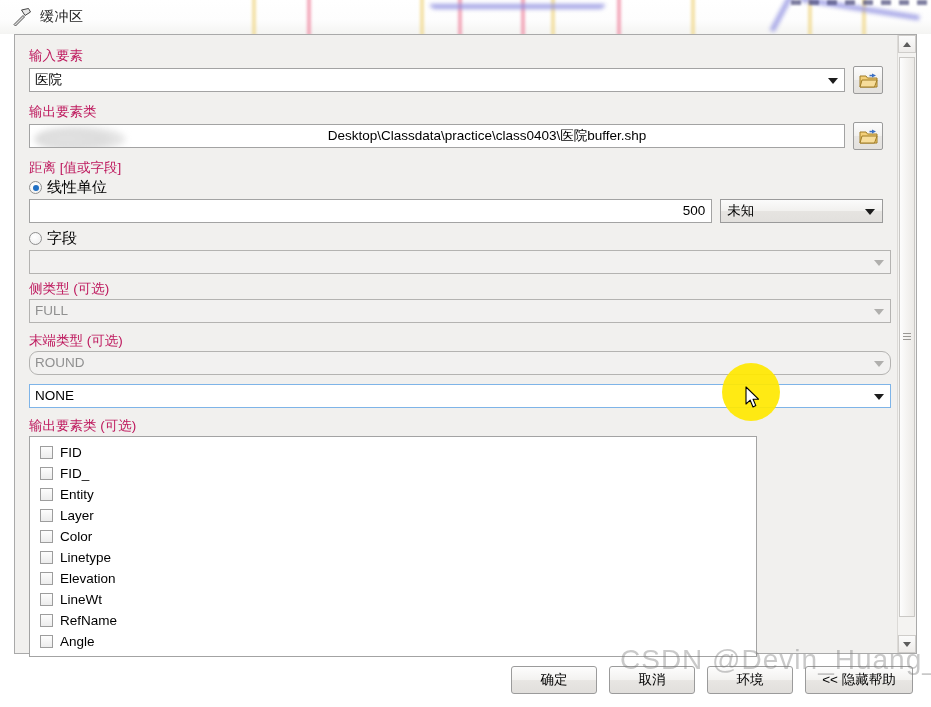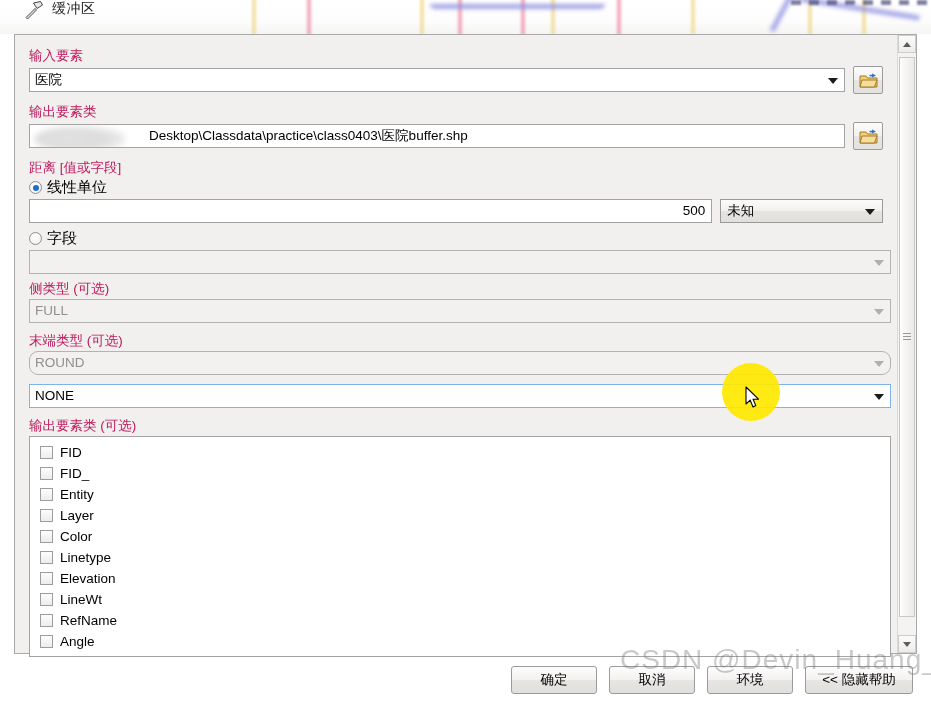--- a/index.html
+++ b/index.html
@@ -47,21 +47,22 @@
     width: 931px; height: 707px;
     background: #f0efed;
     box-sizing: border-box;
   }
   #titlebar {
     position: absolute;
     left: 0; top: 0;
     width: 931px; height: 34px;
     background: transparent;
     display: flex;
-    padding-left: 24px;
+    align-items: center;
+    padding-left: 12px;
     box-sizing: border-box;
   }
   #title-text {
     font-size: 14px;
     color: #1a1a1a;
     margin-left: 8px;
     letter-spacing: .5px;
   }
   .hammer-icon { width: 20px; height: 20px; display: block; }
 
@@ -105,20 +106,21 @@
     height: 24px;
     background: #ffffff;
     border: 1px solid #a3a3a3;
     box-sizing: border-box;
     font-size: 13.5px;
     line-height: 22px;
     padding: 0 19px;
     color: #000;
     overflow: hidden;
     white-space: nowrap;
+    text-align: center;
   }
 
   .combo {
     position: relative;
     height: 24px;
     background: #ffffff;
     border: 1px solid #a3a3a3;
     box-sizing: border-box;
     font-size: 13.5px;
     line-height: 22px;
@@ -472,21 +474,21 @@
 
       <div class="row">
         <div class="combo focused" style="width:862px;">
           <span>NONE</span>
           <span class="arrow"></span>
         </div>
       </div>
 
       <div class="row">
         <div class="label">输出要素类 (可选)</div>
-        <div class="listbox" style="width:862px;height:221px;">
+        <div class="listbox" style="width:728px;height:221px;">
           <div class="list-item">
             <span class="chk"></span>
             <span class="chk-label">FID</span>
           </div>
           <div class="list-item">
             <span class="chk"></span>
             <span class="chk-label">FID_</span>
           </div>
           <div class="list-item">
             <span class="chk"></span>

